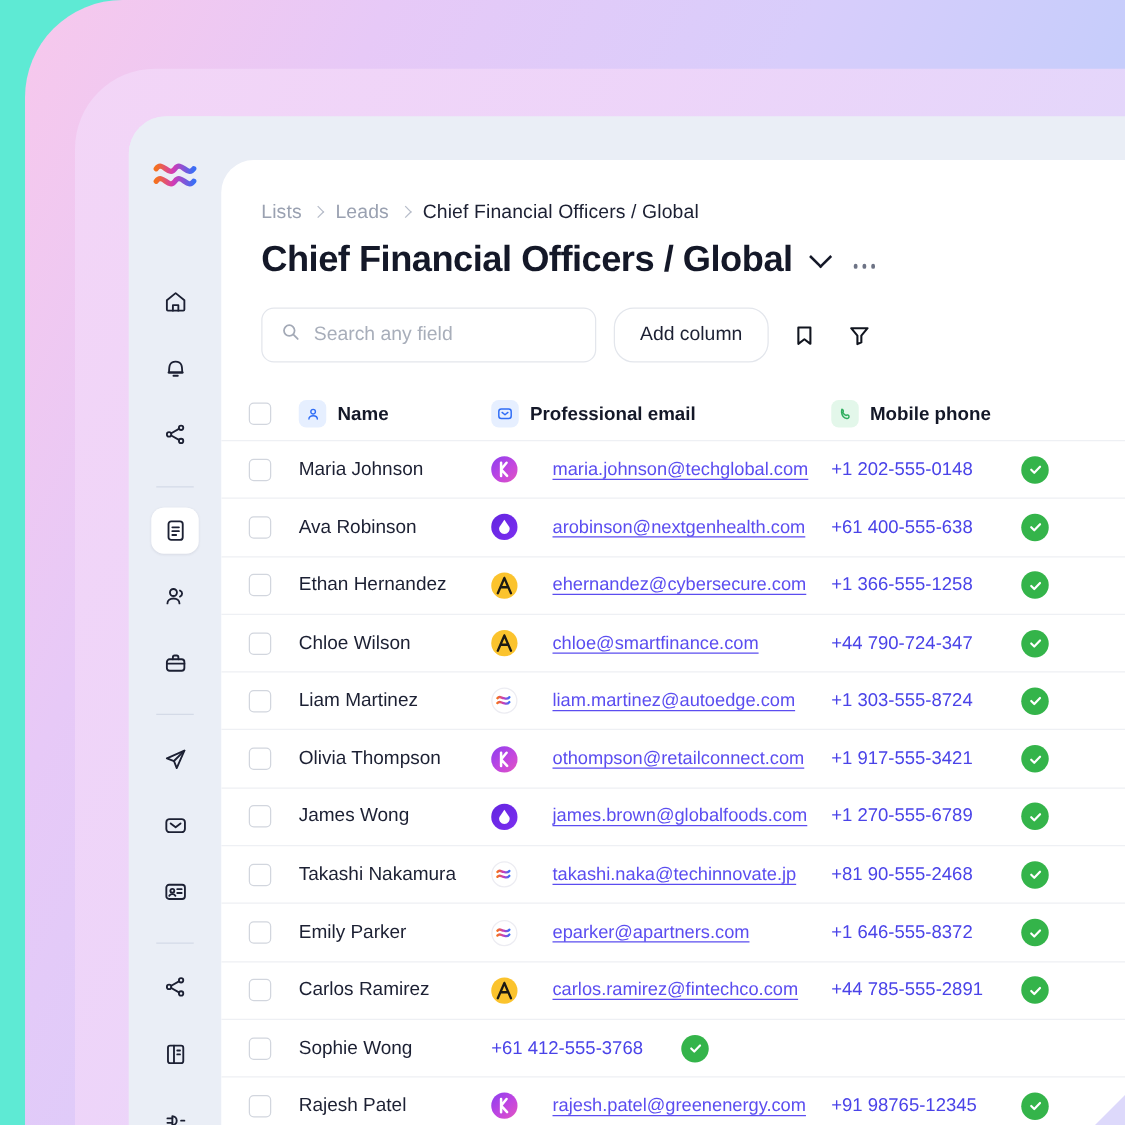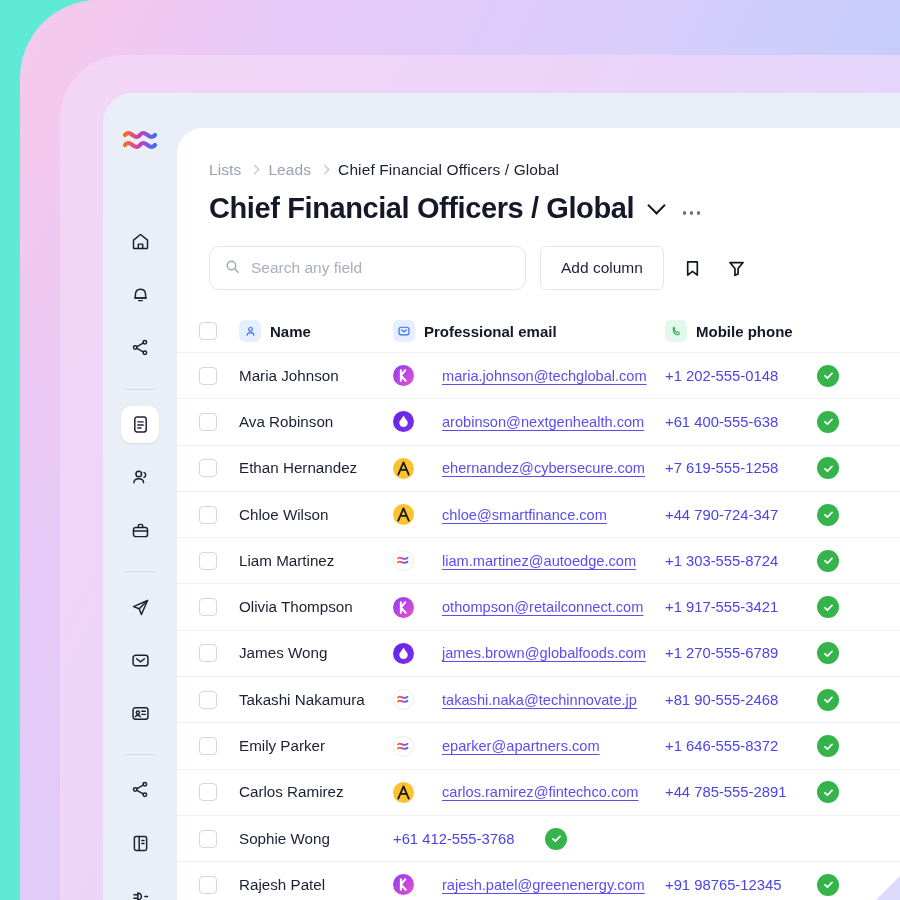--- a/index.html
+++ b/index.html
@@ -80,33 +80,33 @@
 
   .title-row { display: flex; align-items: center; gap: 16px; padding: 13px 0 0 32px; }
   .page-title { font-size: 29px; font-weight: 700; color: #141828; letter-spacing: -0.4px; }
   .title-chevron { width: 13px; height: 13px; border-right: 2.4px solid #141828; border-bottom: 2.4px solid #141828; transform: rotate(45deg); margin-top: -7px; }
   .dots { display: flex; gap: 3.5px; margin-top: 9px; margin-left: 4px; }
   .dots i { width: 3.2px; height: 3.2px; border-radius: 50%; background: #6d7385; display:block; }
 
   
   .toolbar { display: flex; align-items: center; gap: 14px; padding: 21px 0 0 32px; }
   .search-box {
-    width: 317px; height: 44px;
+    width: 268px; height: 44px;
     border: 1px solid #e3e6ec; border-radius: 10px;
     display: flex; align-items: center; gap: 10px; padding: 0 14px;
     background: #fff;
   }
   .search-box input {
     border: none; outline: none; font-size: 15.5px; color: #1c2033;
     font-family: "Liberation Sans", sans-serif; width: 100%; background: transparent;
   }
   .search-box input::placeholder { color: #a8aeba; }
   .add-column {
     height: 44px; padding: 0 20px;
-    border: 1px solid #e3e6ec; border-radius: 6px; background: #fff;
+    border: 1px solid #e3e6ec; border-radius: 16px; background: #fff;
     font-size: 15.5px; color: #1c2033; cursor: pointer;
     font-family: "Liberation Sans", sans-serif;
   }
   .tool-icon { width: 30px; height: 30px; display:flex; align-items:center; justify-content:center; cursor: pointer; color:#11151f; }
 
   
   .table { margin-top: 20px; }
   .col-check { width: 62px; display: flex; justify-content: center; flex: none; }
   .col-name  { width: 154px; flex: none; }
   .col-email { width: 272px; flex: none; }
@@ -410,21 +410,21 @@
               <div class="col-email">
                 <span class="email-wrap">
                   <span class="avatar av-peak">
                     <svg width="21" height="21" viewBox="0 0 24 24">
                       <path d="M12 5 18 19M12 5 6 19M8.4 13.5h7.2" stroke="#1d1a14" stroke-width="2.1" fill="none" stroke-linecap="round"></path>
                     </svg>
                   </span>
                   <a class="email-link">ehernandez@cybersecure.com</a>
                 </span>
               </div>
-              <div class="col-phone"><span class="cell-phone">+7 619-555-1258</span></div>
+              <div class="col-phone"><span class="cell-phone">+1 366-555-1258</span></div>
               <div class="col-status">
                 <span class="status-dot">
                   <svg width="13" height="13" viewBox="0 0 24 24" fill="none" stroke="#fff" stroke-width="3.2" stroke-linecap="round" stroke-linejoin="round">
                     <path d="M5.5 12.5 10 17l8.5-9"></path>
                   </svg>
                 </span>
               </div>
             </div>
             <div class="row">
               <div class="col-check">

